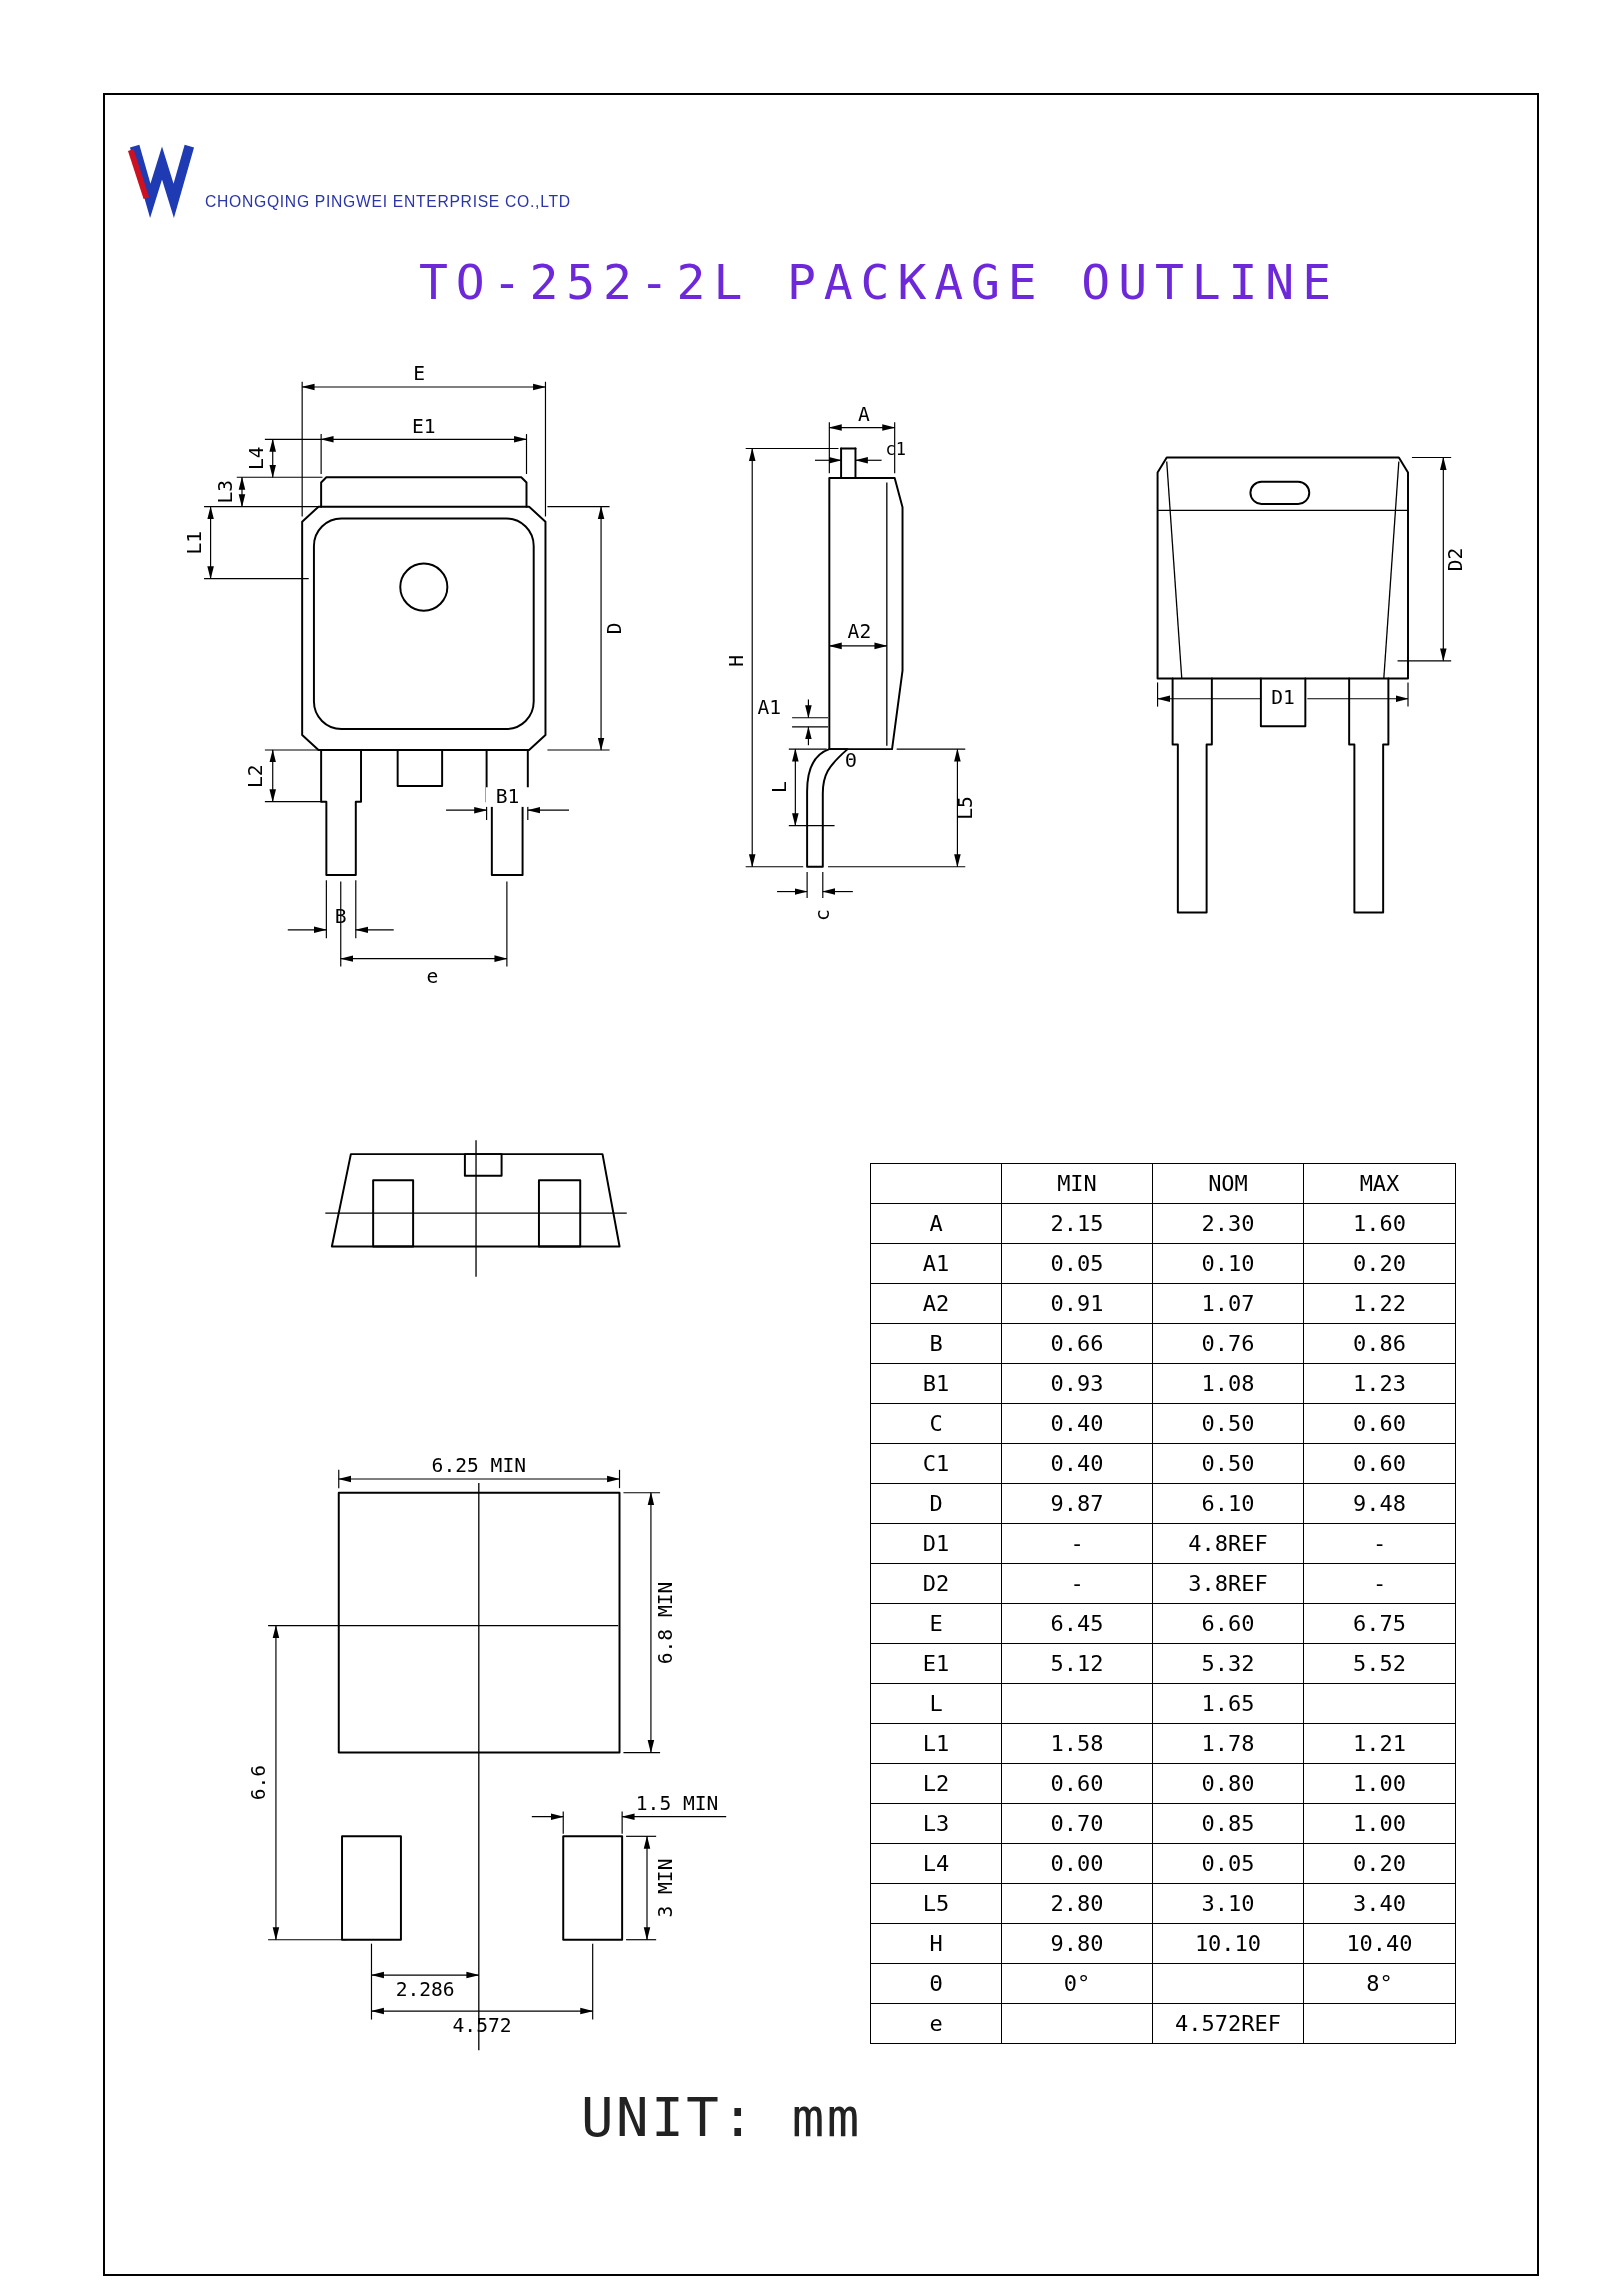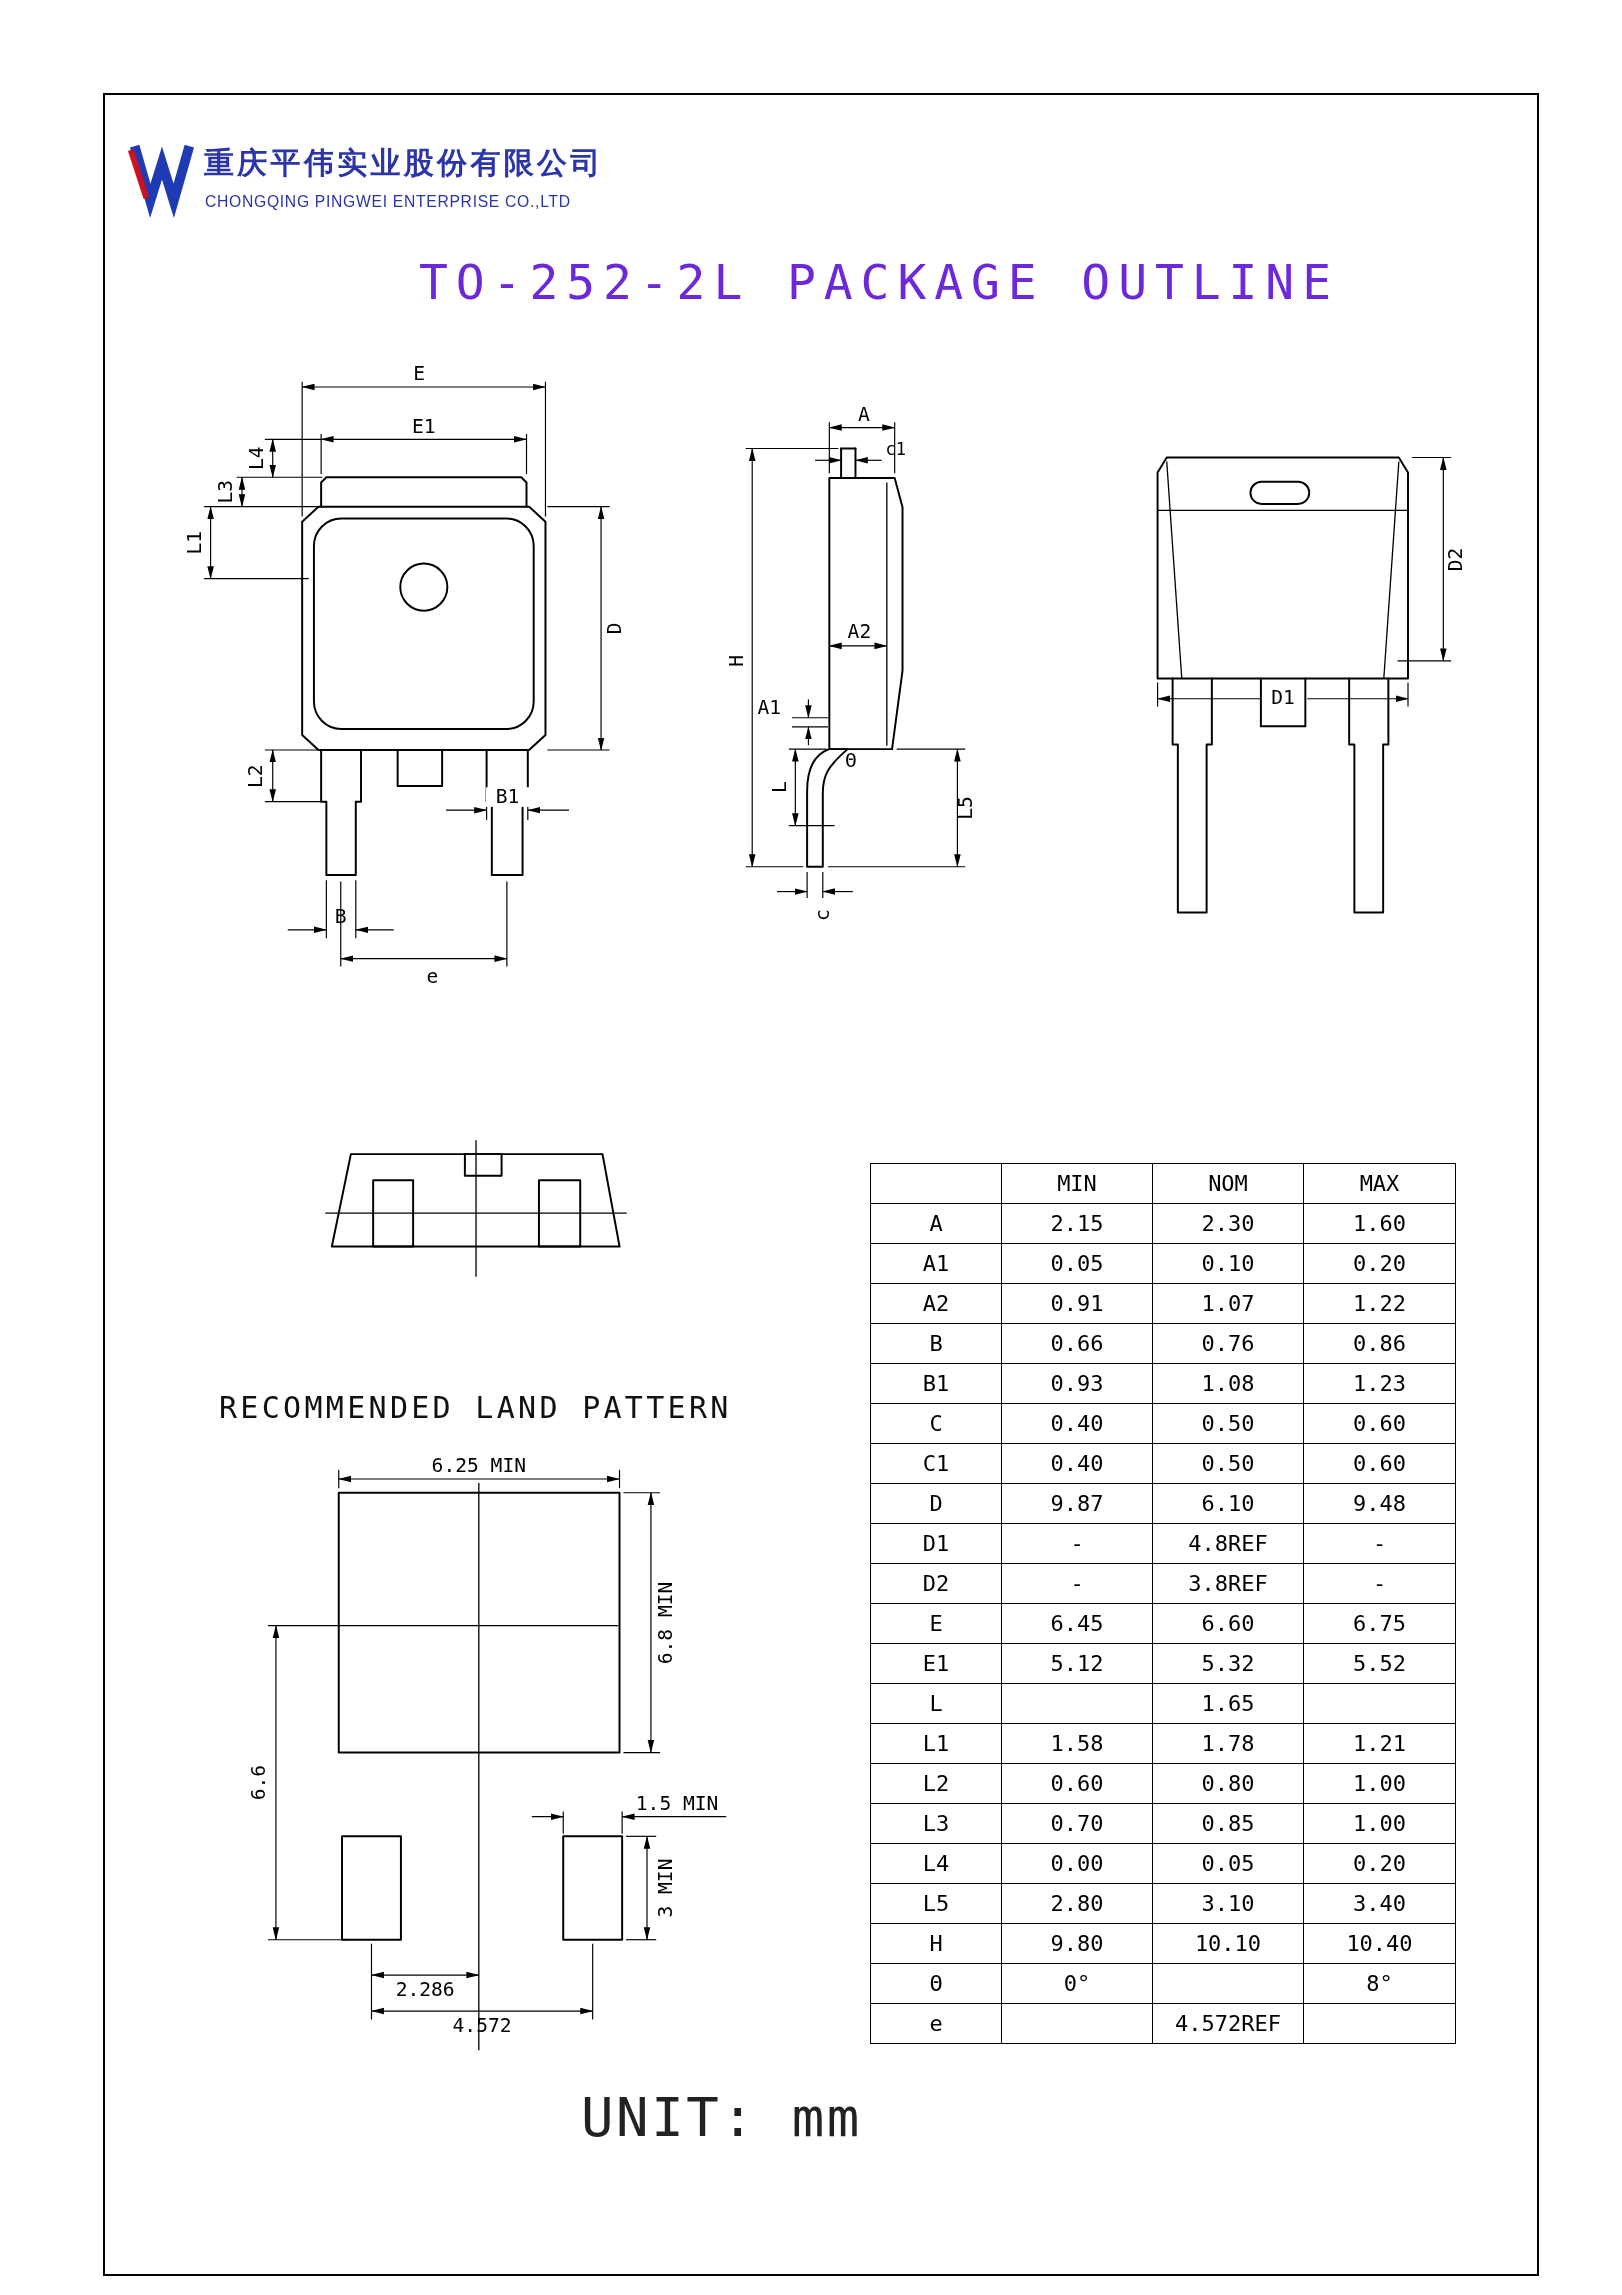--- a/index.html
+++ b/index.html
@@ -31,21 +31,20 @@
 </head>
 <body>
 
 <div id="page">
   <div id="frame"></div>
 
   <svg class="draw" style="left:128px;top:137px" width="68" height="69" viewBox="0 0 104 106">
     <path d="M10,14 L34,98 L52,40 L70,98 L94,14" fill="none" stroke="#1f3bb3" stroke-width="15"></path>
     <path d="M4,20 L28,94" fill="none" stroke="#cc1122" stroke-width="9"></path>
   </svg>
-  <div id="company-cn">重庆平伟实业股份有限公司</div>
   <div id="company-en">CHONGQING PINGWEI ENTERPRISE CO.,LTD</div>
 
   <div id="doc-title">TO-252-2L PACKAGE OUTLINE</div>
 
   <svg class="draw" style="left:155px;top:366px" width="484" height="628" viewBox="0 0 740 960">
     <defs>
       <marker id="aF" markerWidth="20" markerHeight="12" refX="19" refY="6" orient="auto-start-reverse" markerUnits="userSpaceOnUse">
           <path d="M0,1 L20,6 L0,11 Z"></path>
         </marker>
     </defs>
@@ -199,21 +198,20 @@
 
   <svg class="draw" style="left:324px;top:1139px" width="308" height="141" viewBox="0 0 470 215">
     <path class="ol" d="M41,23 L425,23 L451,164 L12,164 Z"></path>
     <rect class="ol" x="75" y="63" width="61" height="101"></rect>
     <rect class="ol" x="328" y="63" width="63" height="101"></rect>
     <rect class="ol" x="215" y="23" width="56" height="33"></rect>
     <line class="ol2" x1="232" y1="2" x2="232" y2="210"></line>
     <line class="ol2" x1="2" y1="113" x2="462" y2="113"></line>
   </svg>
 
-  <div id="land-title">RECOMMENDED LAND PATTERN</div>
 
   <svg class="draw" style="left:219px;top:1458px" width="553" height="612" viewBox="0 0 845 935">
     <defs>
       <marker id="aL" markerWidth="20" markerHeight="12" refX="19" refY="6" orient="auto-start-reverse" markerUnits="userSpaceOnUse">
           <path d="M0,1 L20,6 L0,11 Z"></path>
         </marker>
     </defs>
     <rect class="ol" x="183" y="53" width="429" height="397"></rect>
     <line class="ol2" x1="397" y1="38" x2="397" y2="905"></line>
     <line class="ol2" x1="75" y1="256" x2="610" y2="256"></line>

